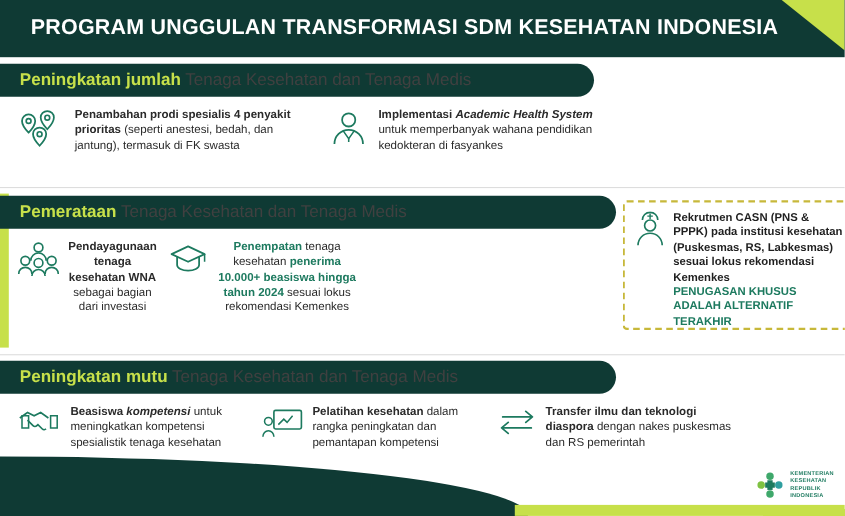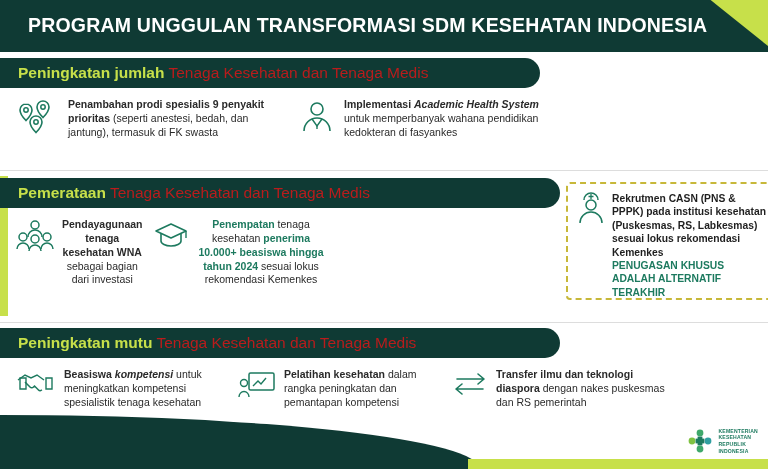--- a/index.html
+++ b/index.html
@@ -74,21 +74,21 @@
   }
   .band-bg.wide { width: 560px; }
   .band-text {
     position: relative;
     padding-left: 18px;
     font-size: 15.5px;
     color: #ffffff;
     white-space: nowrap;
   }
   .band-text .hl { color: #c7e04a; font-weight: bold; }
-  .band-text .rest { color: #b91c1c; }
+  .band-text .rest { color: #404040; }
 
   .sec-body {
     position: relative;
     display: flex;
     padding: 10px 16px 0 16px;
     gap: 14px;
   }
 
   .item {
     display: flex;
@@ -172,21 +172,21 @@
       <span class="icon">
         <svg width="44" height="34" viewBox="0 0 44 34">
           <path d="M10 4c-3.3 0-6 2.6-6 5.9 0 4.4 6 10.6 6 10.6s6-6.2 6-10.6C16 6.6 13.3 4 10 4z" fill="none" stroke="#1d7a5f" stroke-width="1.6"></path>
           <circle cx="10" cy="10" r="2.2" fill="none" stroke="#1d7a5f" stroke-width="1.5"></circle>
           <path d="M27 1c-3.3 0-6 2.6-6 5.9 0 4.4 6 10.6 6 10.6s6-6.2 6-10.6C33 3.6 30.3 1 27 1z" fill="none" stroke="#1d7a5f" stroke-width="1.6"></path>
           <circle cx="27" cy="7" r="2.2" fill="none" stroke="#1d7a5f" stroke-width="1.5"></circle>
           <path d="M20 16c-3.3 0-6 2.6-6 5.9 0 4.4 6 10.6 6 10.6s6-6.2 6-10.6C26 18.6 23.3 16 20 16z" fill="none" stroke="#1d7a5f" stroke-width="1.6"></path>
           <circle cx="20" cy="22" r="2.2" fill="none" stroke="#1d7a5f" stroke-width="1.5"></circle>
         </svg>
       </span>
-      <div class="txt"><b>Penambahan prodi spesialis 9 penyakit prioritas</b> (seperti anestesi, bedah, dan jantung), termasuk di FK swasta</div>
+      <div class="txt"><b>Penambahan prodi spesialis 4 penyakit prioritas</b> (seperti anestesi, bedah, dan jantung), termasuk di FK swasta</div>
     </div>
 
     <div class="item" style="width:250px; margin-left:18px;justify-content:space-between;">
       <span class="icon">
         <svg width="38" height="34" viewBox="0 0 38 34">
           <circle cx="19" cy="9" r="6" fill="none" stroke="#1d7a5f" stroke-width="1.6"></circle>
           <path d="M6 31c0-7.2 5.8-13 13-13s13 5.8 13 13" fill="none" stroke="#1d7a5f" stroke-width="1.6"></path>
           <path d="M14 19l5 7 5-7" fill="none" stroke="#1d7a5f" stroke-width="1.4"></path>
           <path d="M19 26v3" stroke="#1d7a5f" stroke-width="1.4"></path>
         </svg>

